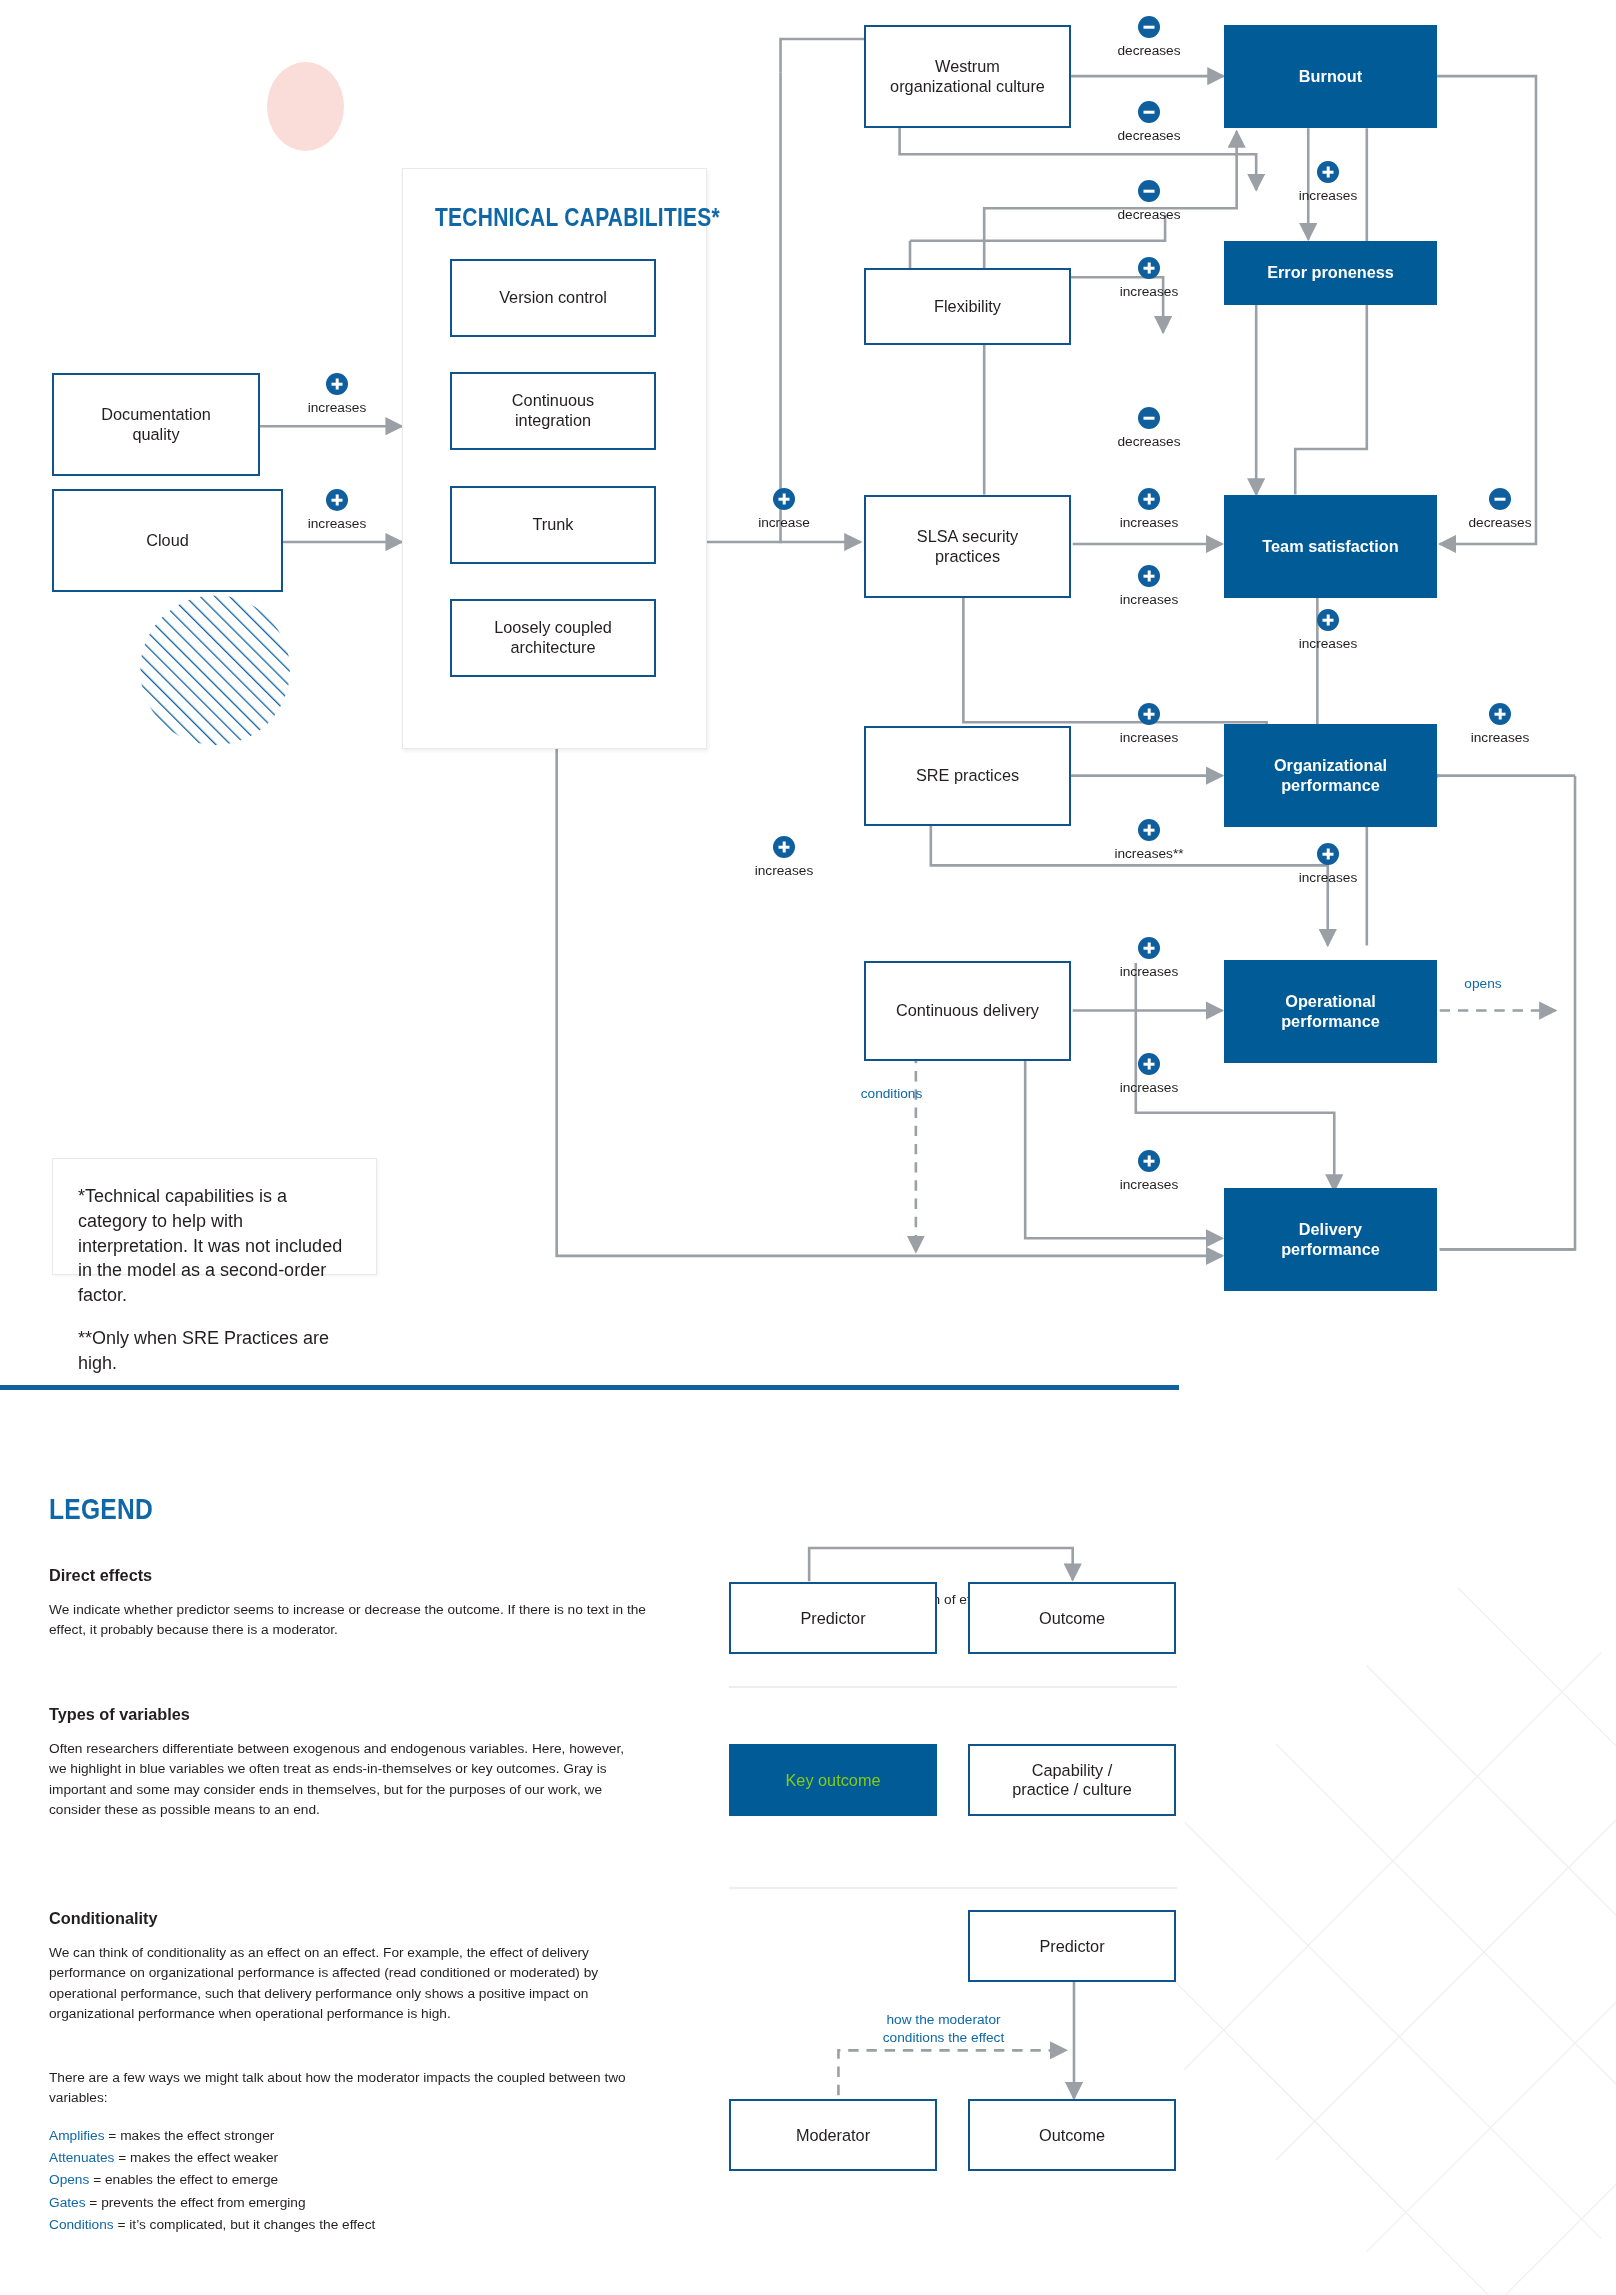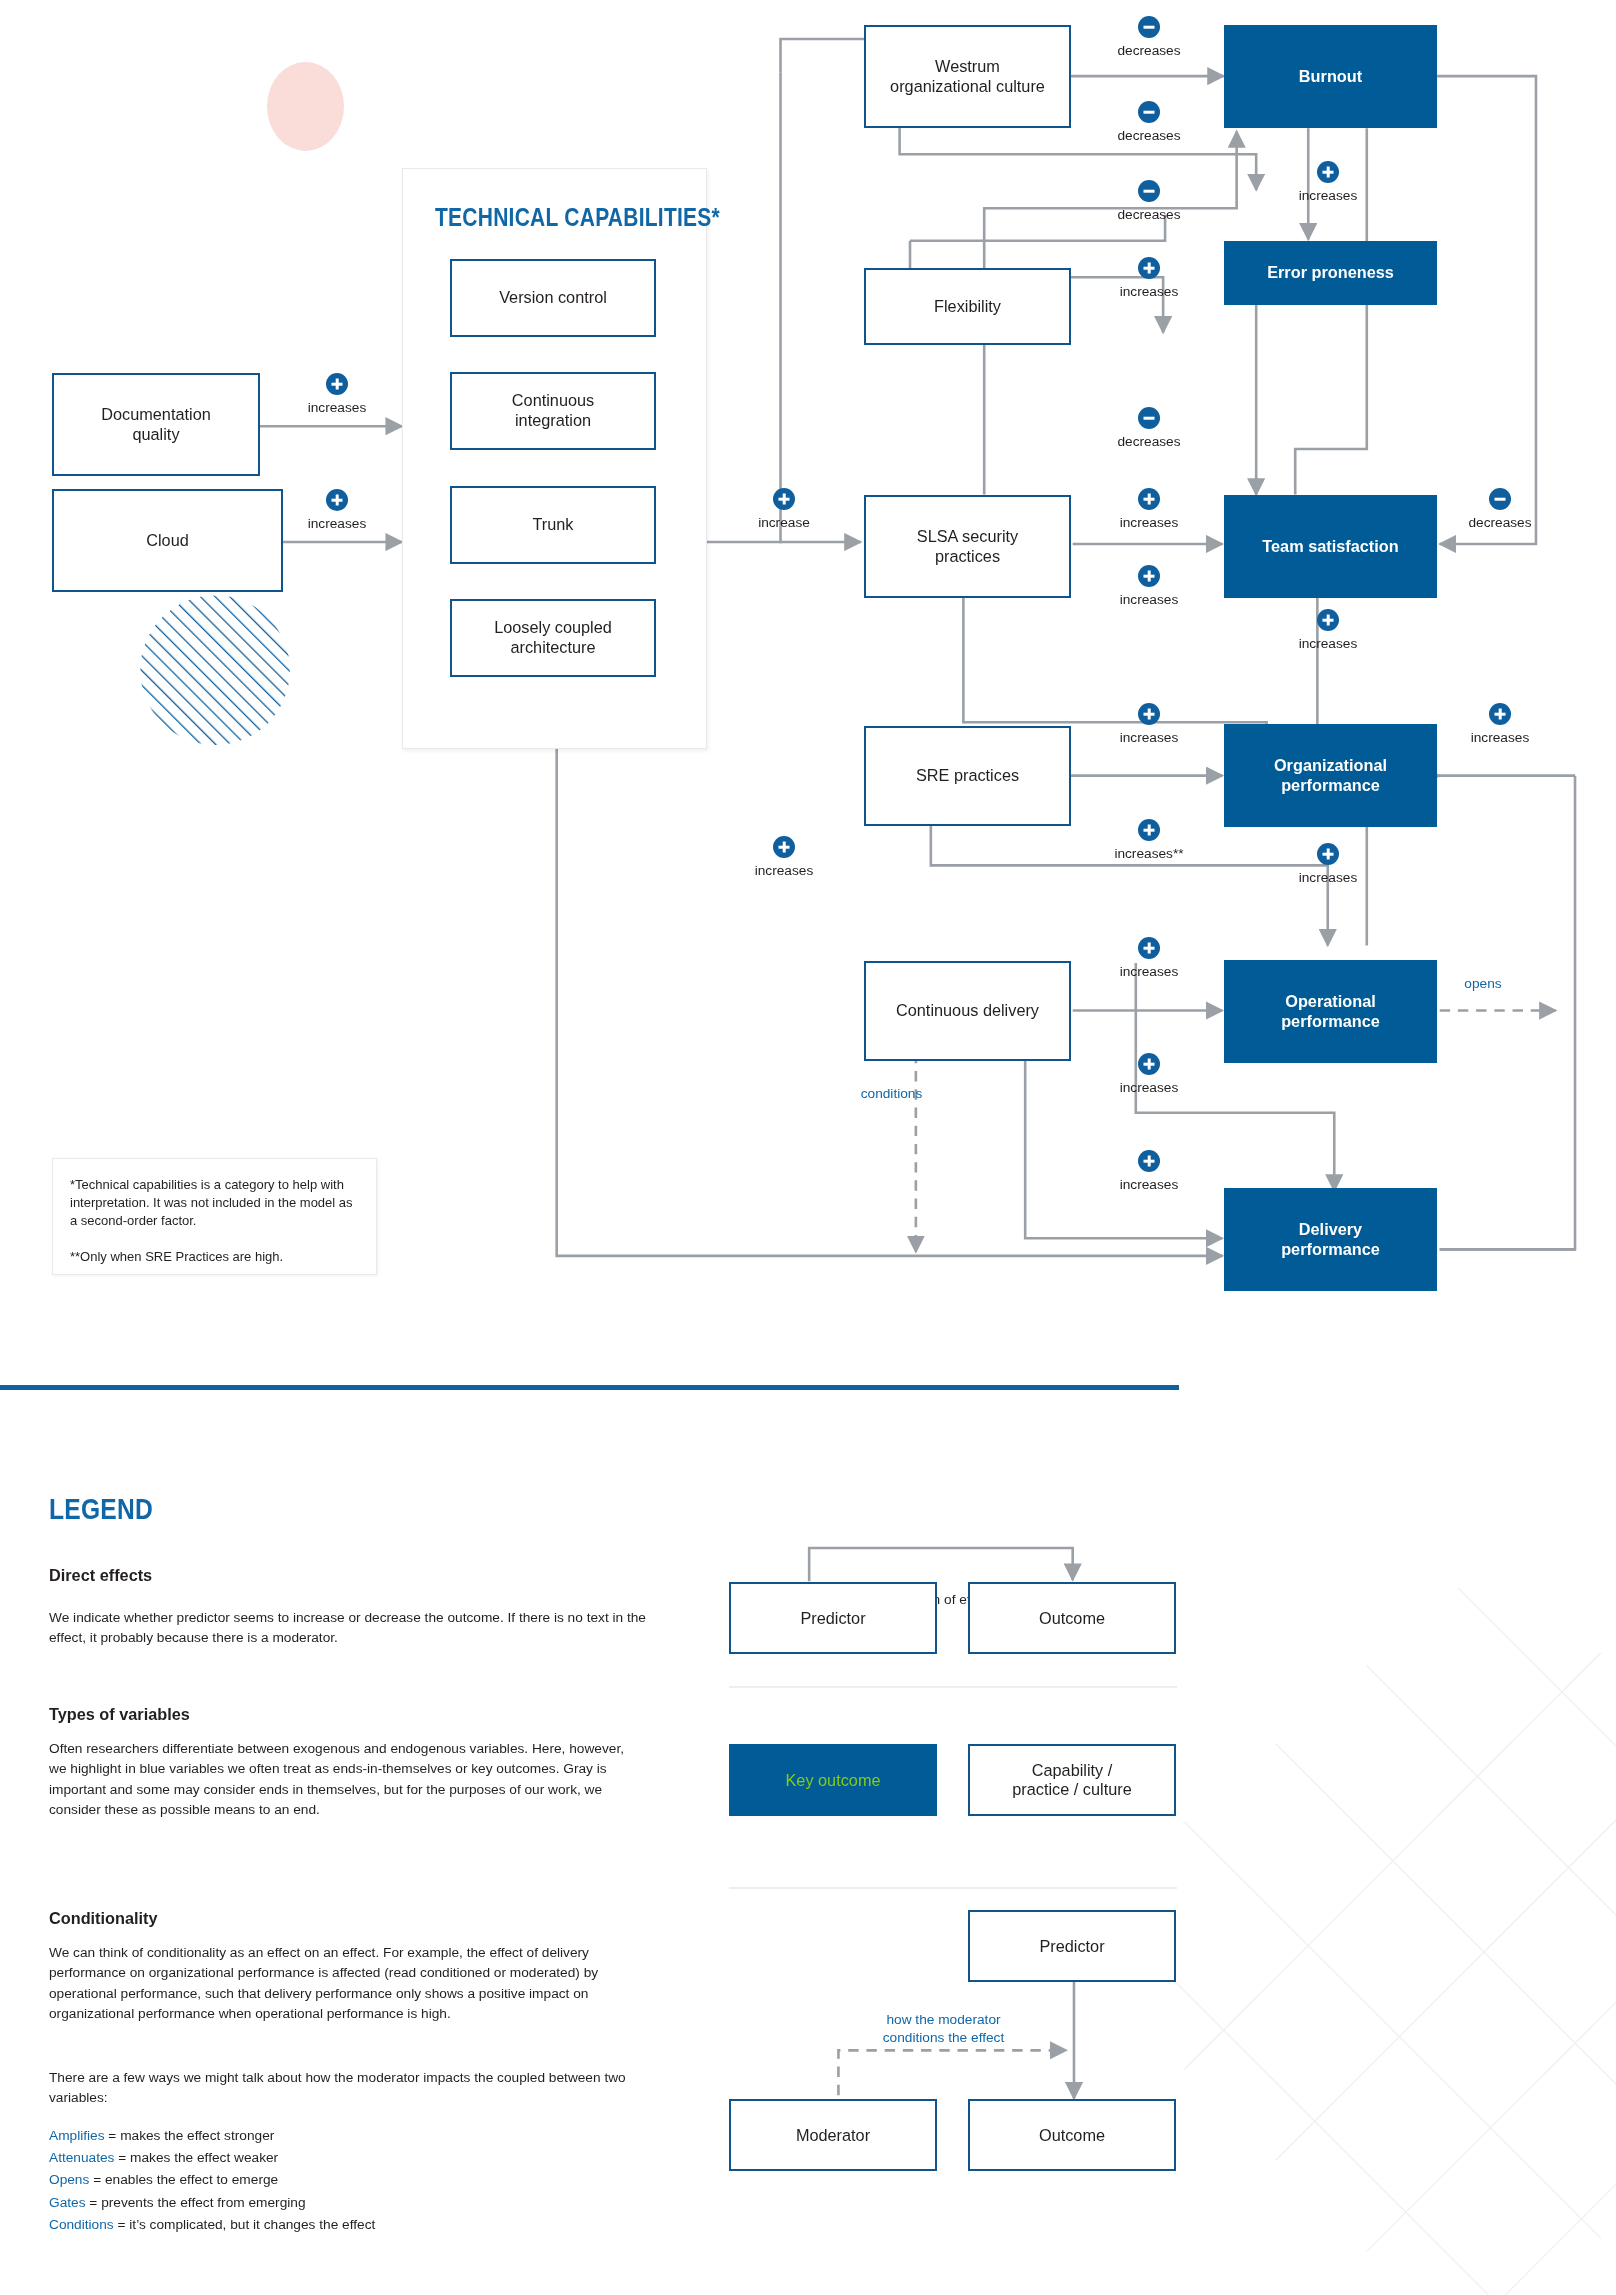--- a/index.html
+++ b/index.html
@@ -36,21 +36,21 @@
     background:#fff;transform:translate(-50%,-50%);}
   .eff.plus .bdg::after{content:"";position:absolute;left:50%;top:50%;width:2.6px;height:11px;
     background:#fff;transform:translate(-50%,-50%);}
   .eff .lbl{font-size:13.7px;margin-top:4.6px;color:#231f20;white-space:nowrap;}
 
   .bluelabel{position:absolute;font-size:13.7px;color:#0f67a8;text-align:center;white-space:nowrap;}
 
   
   .notes{position:absolute;background:#fff;border:0.7px solid #e7e9ec;
      box-shadow:0.7px 1.3px 3.3px rgba(0,0,0,.06);box-sizing:border-box;padding:17px 17px 14.3px 17px;}
-  .notes p{margin:0;font-size:13px;line-height:1.38;color:#231f20;}
+  .notes p{margin:8px;font-size:18px;line-height:1.38;color:#231f20;}
   .notes p+p{margin-top:18px;}
 
   
   .blob{position:absolute;background:#fadcd9;border-radius:50%;}
 
   
   .divider{position:absolute;background:#10629f;}
   .legend-title{position:absolute;font-size:30px;color:#0f67a8;font-weight:700;
     letter-spacing:0.3px;transform:scaleX(.82);transform-origin:left center;white-space:nowrap;}
   .lg-h{position:absolute;font-size:16.3px;font-weight:700;color:#231f20;}
@@ -324,21 +324,21 @@
   <div class="notes" style="left:52px;top:1158px;width:325px;height:117px;">
     <p>*Technical capabilities is a category to help with interpretation. It was not included in the model as a second-order factor.</p>
     <p>**Only when SRE Practices are high.</p>
   </div>
 
   <div class="divider" style="left:0px;top:1385px;width:1179px;height:4.6px;"></div>
 
   <div class="legend-title" style="left:49px;top:1492px;">LEGEND</div>
 
   <div class="lg-h" style="left:49px;top:1566px;">Direct effects</div>
-  <div class="lg-p" style="left:49px;top:1600px;width:625px;margin-top:8px;">We indicate whether predictor seems to increase or decrease the outcome. If there is no text in the effect, it probably because there is a moderator.</div>
+  <div class="lg-p" style="left:49px;top:1600px;width:625px;">We indicate whether predictor seems to increase or decrease the outcome. If there is no text in the effect, it probably because there is a moderator.</div>
 
   <div class="lg-h" style="left:49px;top:1705px;">Types of variables</div>
   <div class="lg-p" style="left:49px;top:1739px;width:589px;">Often researchers differentiate between exogenous and endogenous variables. Here, however, we highlight in blue variables we often treat as ends-in-themselves or key outcomes. Gray is important and some may consider ends in themselves, but for the purposes of our work, we consider these as possible means to an end.</div>
 
   <div class="lg-h" style="left:49px;top:1909px;">Conditionality</div>
   <div class="lg-p" style="left:49px;top:1943px;width:612px;">We can think of conditionality as an effect on an effect. For example, the effect of delivery performance on organizational performance is affected (read conditioned or moderated) by operational performance, such that delivery performance only shows a positive impact on organizational performance when operational performance is high.</div>
   <div class="lg-p" style="left:49px;top:2068px;width:599px;">There are a few ways we might talk about how the moderator impacts the coupled between two variables:</div>
 
   <div class="lg-list" style="left:49px;top:2125px;width:586px;">
     <div><span class="k">Amplifies</span><span> = makes the effect stronger</span></div>

